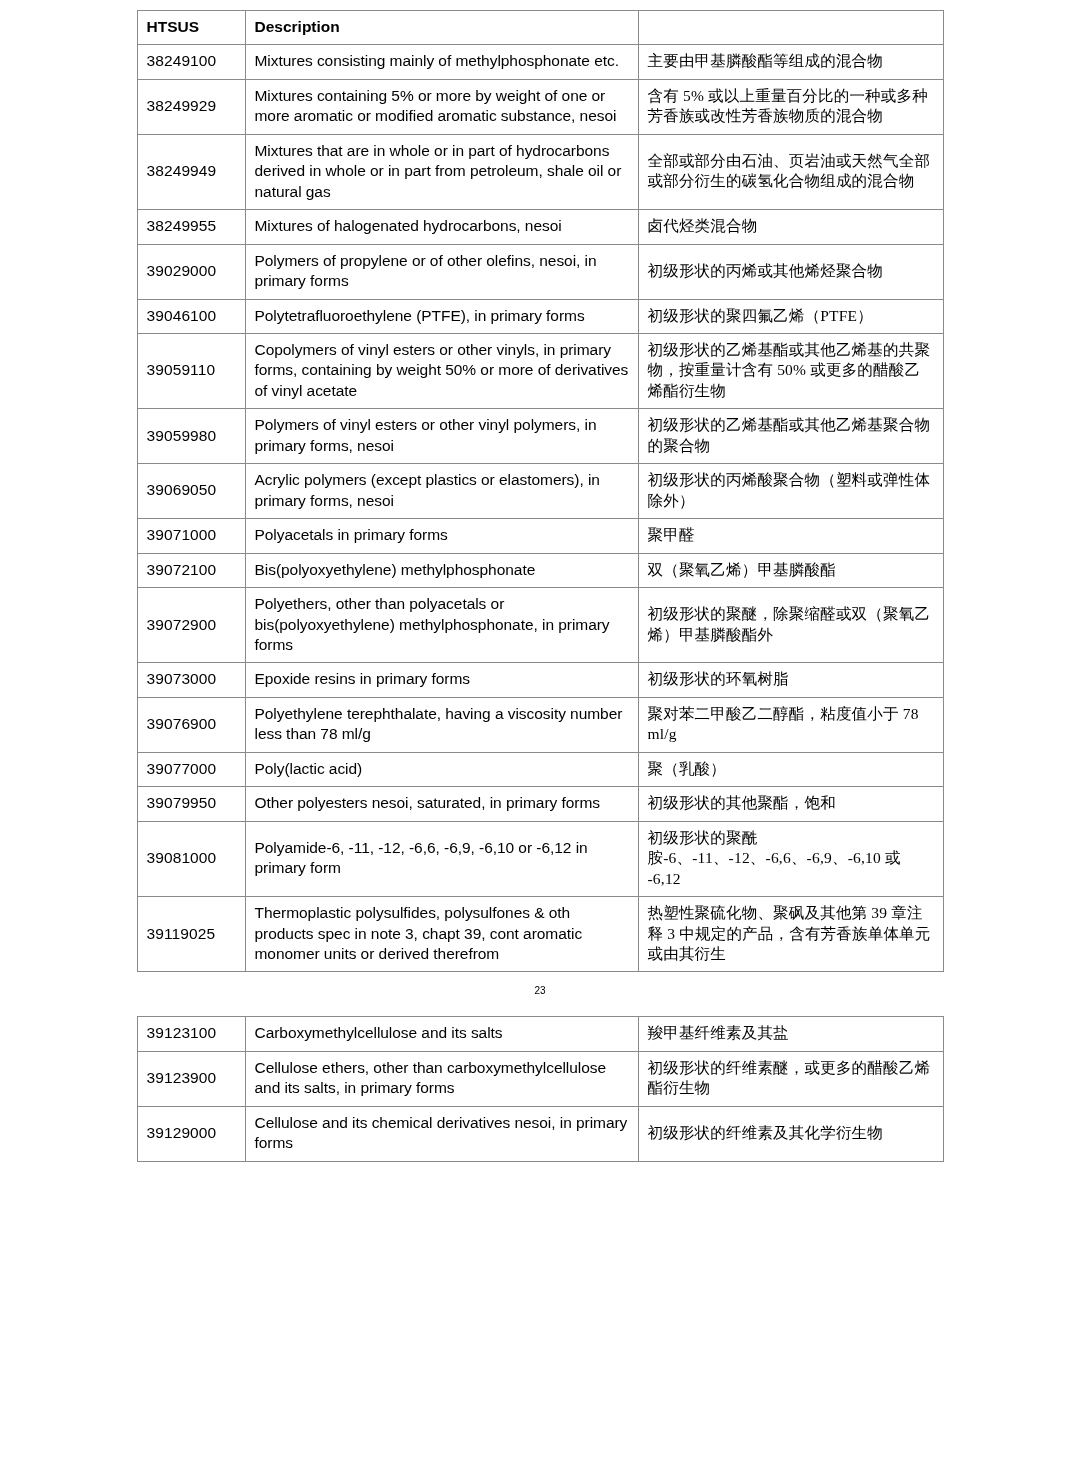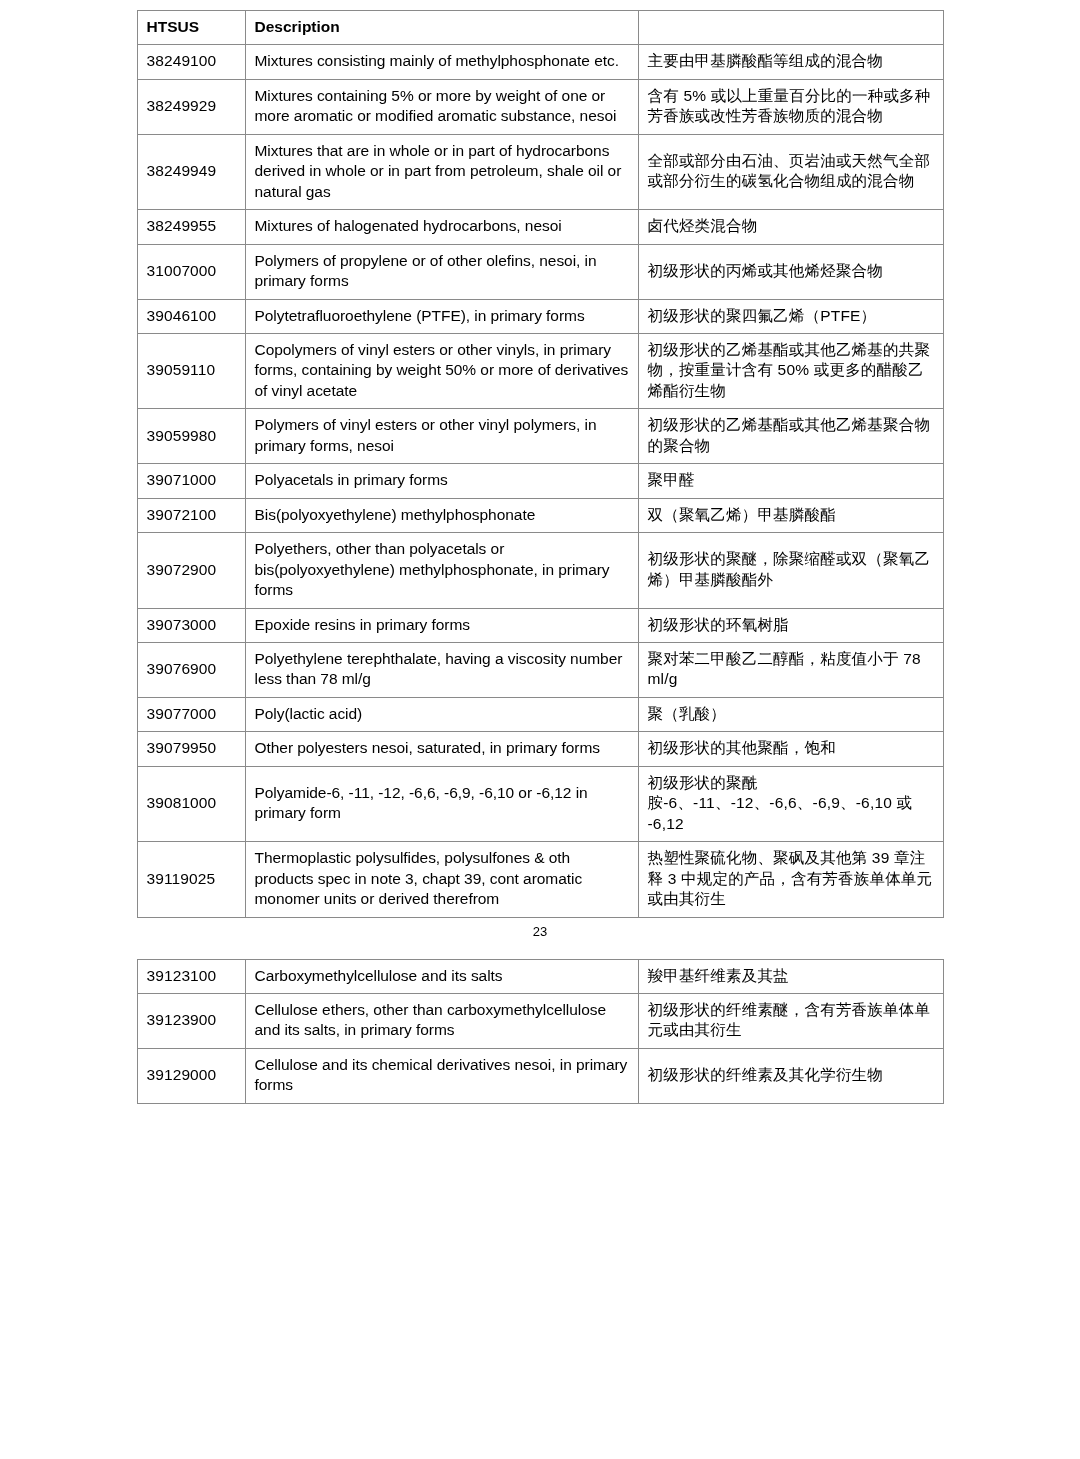--- a/index.html
+++ b/index.html
@@ -52,29 +52,29 @@
     white-space: nowrap;
     font-size: 15.5px;
     letter-spacing: 0.1px;
     margin-top: 39px;
   }
   td.desc {
     font-size: 15.5px;
     letter-spacing: -0.05px;
   }
   td.zh {
-    font-family: Liberation Sans, sans-serif;
+    font-family: Liberation Serif, serif;
     font-size: 15px;
     line-height: 1.42;
     letter-spacing: 0.2px;
   }
   .pagenum {
     text-align: center;
-    font-size: 13px;
-    margin: 6px 0 20px 0;
+    font-size: 10px;
+    margin: 13px 0 20px 0;
     font-family: "Liberation Sans", sans-serif;
   }
 </style>
 </head>
 <body>
 
 <div class="page">
 
   <table class="htsus-table">
     <colgroup>
@@ -104,38 +104,43 @@
         <td class="code">38249949</td>
         <td class="desc">Mixtures that are in whole or in part of hydrocarbons derived in whole or in part from petroleum, shale oil or natural gas</td>
         <td class="zh">全部或部分由石油、页岩油或天然气全部或部分衍生的碳氢化合物组成的混合物</td>
       </tr>
       <tr>
         <td class="code">38249955</td>
         <td class="desc">Mixtures of halogenated hydrocarbons, nesoi</td>
         <td class="zh">卤代烃类混合物</td>
       </tr>
       <tr>
-        <td class="code">31007000</td>
+        <td class="code">39029000</td>
         <td class="desc">Polymers of propylene or of other olefins, nesoi, in primary forms</td>
         <td class="zh">初级形状的丙烯或其他烯烃聚合物</td>
       </tr>
       <tr>
         <td class="code">39046100</td>
         <td class="desc">Polytetrafluoroethylene (PTFE), in primary forms</td>
         <td class="zh">初级形状的聚四氟乙烯（PTFE）</td>
       </tr>
       <tr>
         <td class="code">39059110</td>
         <td class="desc">Copolymers of vinyl esters or other vinyls, in primary forms, containing by weight 50% or more of derivatives of vinyl acetate</td>
         <td class="zh">初级形状的乙烯基酯或其他乙烯基的共聚物，按重量计含有 50% 或更多的醋酸乙烯酯衍生物</td>
       </tr>
       <tr>
         <td class="code">39059980</td>
         <td class="desc">Polymers of vinyl esters or other vinyl polymers, in primary forms, nesoi</td>
         <td class="zh">初级形状的乙烯基酯或其他乙烯基聚合物的聚合物</td>
+      </tr>
+      <tr>
+        <td class="code">39069050</td>
+        <td class="desc">Acrylic polymers (except plastics or elastomers), in primary forms, nesoi</td>
+        <td class="zh">初级形状的丙烯酸聚合物（塑料或弹性体除外）</td>
       </tr>
       <tr>
         <td class="code">39071000</td>
         <td class="desc">Polyacetals in primary forms</td>
         <td class="zh">聚甲醛</td>
       </tr>
       <tr>
         <td class="code">39072100</td>
         <td class="desc">Bis(polyoxyethylene) methylphosphonate</td>
         <td class="zh">双（聚氧乙烯）甲基膦酸酯</td>
@@ -188,21 +193,21 @@
     </colgroup>
     <tbody>
       <tr>
         <td class="code">39123100</td>
         <td class="desc">Carboxymethylcellulose and its salts</td>
         <td class="zh">羧甲基纤维素及其盐</td>
       </tr>
       <tr>
         <td class="code">39123900</td>
         <td class="desc">Cellulose ethers, other than carboxymethylcellulose and its salts, in primary forms</td>
-        <td class="zh">初级形状的纤维素醚，含有芳香族单体单元或由其衍生</td>
+        <td class="zh">初级形状的纤维素醚，或更多的醋酸乙烯酯衍生物</td>
       </tr>
       <tr>
         <td class="code">39129000</td>
         <td class="desc">Cellulose and its chemical derivatives nesoi, in primary forms</td>
         <td class="zh">初级形状的纤维素及其化学衍生物</td>
       </tr>
     </tbody>
   </table>
 
 </div>

